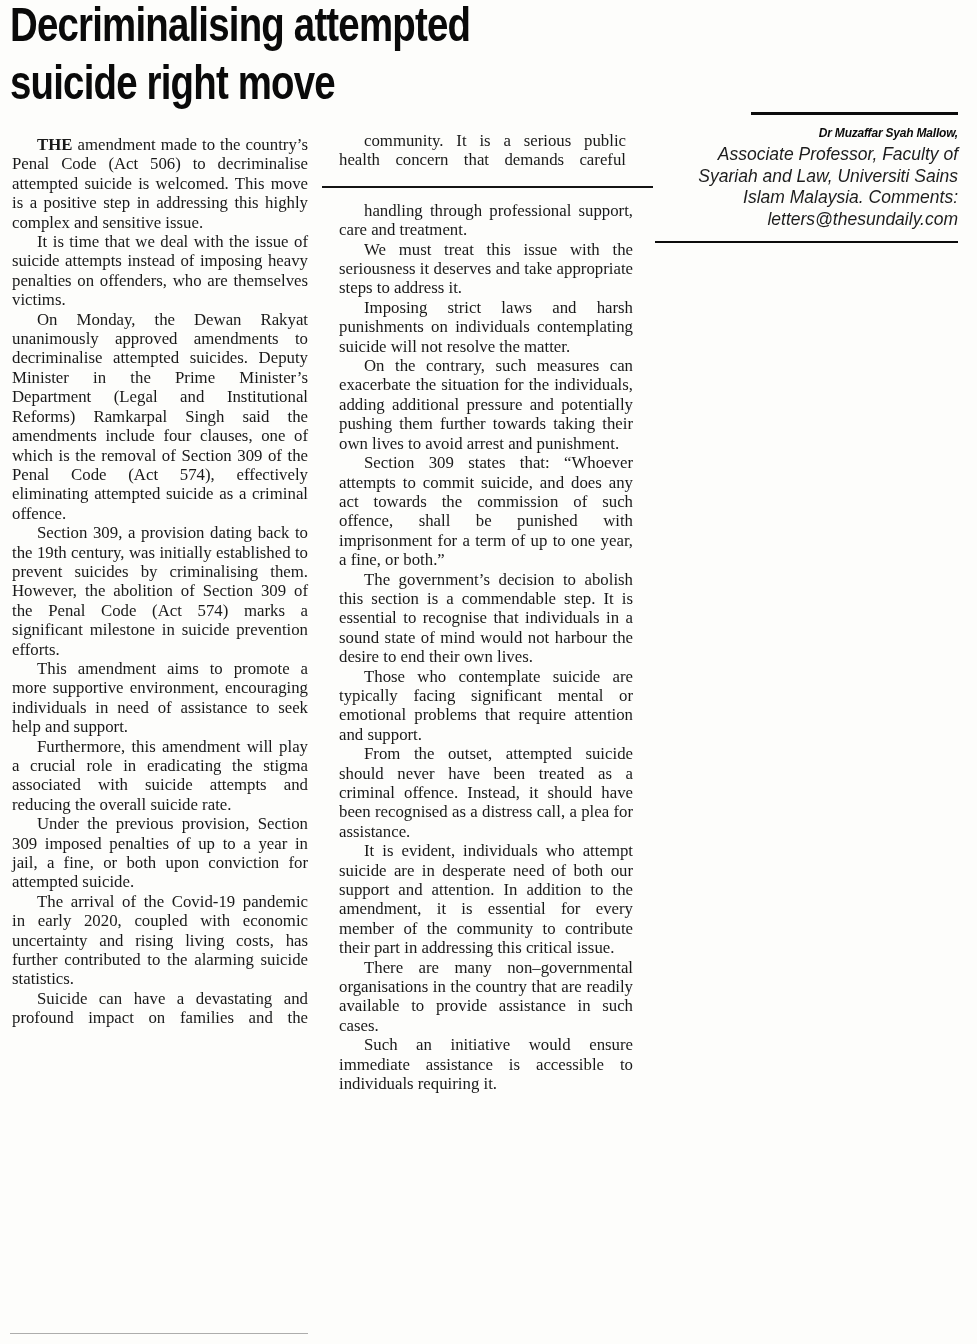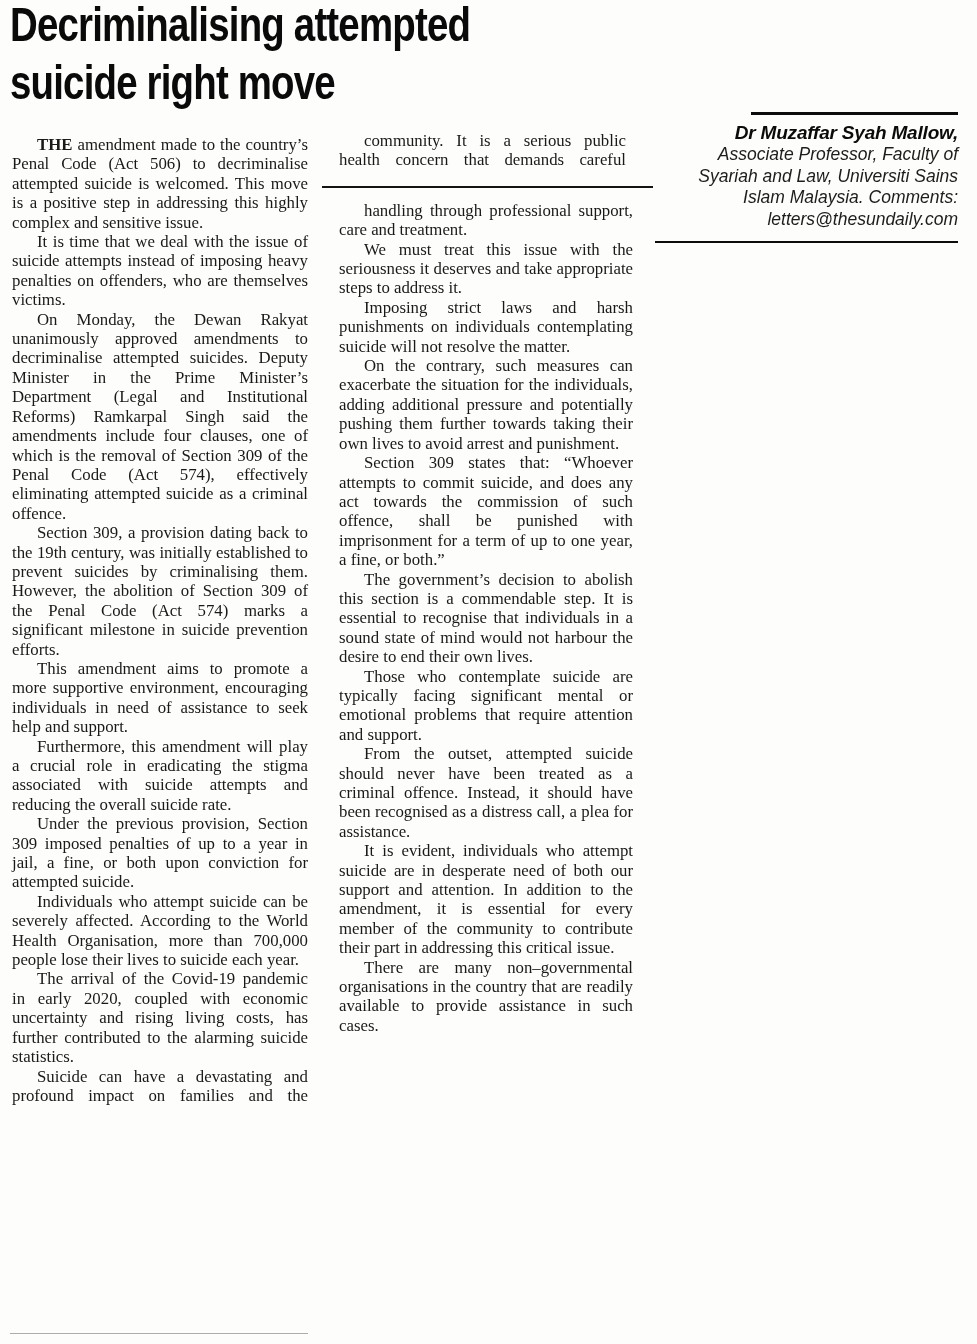--- a/index.html
+++ b/index.html
@@ -47,21 +47,21 @@
     position:absolute; left:655px; top:112px; width:303px;
     font-family:"Liberation Sans", sans-serif;
     text-align:right;
   }
   .byline-rule-top {
     width:207px; height:3px; background:#0c0c0c;
     margin:0 0 7px auto;
   }
   .byline-name {
     font-style:italic; font-weight:bold;
-    font-size:19px; line-height:22px;
+    font-size:12px; line-height:22px;
     color:#0b0b0b; letter-spacing:-0.2px;
   }
   .byline-affiliation {
     font-style:italic;
     font-size:17.5px; line-height:21.5px;
     color:#1d1d1d;
   }
   .byline-rule-bottom {
     width:100%; height:2px; background:#0c0c0c; margin-top:11px;
   }
@@ -78,40 +78,40 @@
   <h1 class="headline"><span>Decriminalising attempted</span><br><span>suicide right move</span></h1>
 
   <div class="col col1">
     <p class="no-indent"><b class="lead-word">THE</b> <span>amendment made to the country’s Penal Code (Act 506) to decriminalise attempted suicide is welcomed. This move is a positive step in addressing this highly complex and sensitive issue.</span></p>
     <p>It is time that we deal with the issue of suicide attempts instead of imposing heavy penalties on offenders, who are themselves victims.</p>
     <p>On Monday, the Dewan Rakyat unanimously approved amendments to decriminalise attempted suicides. Deputy Minister in the Prime Minister’s Department (Legal and Institutional Reforms) Ramkarpal Singh said the amendments include four clauses, one of which is the removal of Section 309 of the Penal Code (Act 574), effectively eliminating attempted suicide as a criminal offence.</p>
     <p>Section 309, a provision dating back to the 19th century, was initially established to prevent suicides by criminalising them. However, the abolition of Section 309 of the Penal Code (Act 574) marks a significant milestone in suicide prevention efforts.</p>
     <p>This amendment aims to promote a more supportive environment, encouraging individuals in need of assistance to seek help and support.</p>
     <p>Furthermore, this amendment will play a crucial role in eradicating the stigma associated with suicide attempts and reducing the overall suicide rate.</p>
     <p>Under the previous provision, Section 309 imposed penalties of up to a year in jail, a fine, or both upon conviction for attempted suicide.</p>
-    <p>Individuals who attempt suicide can be severely affected. According to the World Health Organisation, more than 700,000 people lose their lives to suicide each year.</p>
     <p>The arrival of the Covid-19 pandemic in early 2020, coupled with economic uncertainty and rising living costs, has further contributed to the alarming suicide statistics.</p>
     <p class="force-justify">Suicide can have a devastating and profound impact on families and the</p>
   </div>
 
   <div class="col2-divider"></div>
 
   <div class="col col2">
     <p class="fragment no-indent force-justify">community. It is a serious public health concern that demands careful</p>
     <div class="col2-rest">
       <p class="no-indent">handling through professional support, care and treatment.</p>
       <p>We must treat this issue with the seriousness it deserves and take appropriate steps to address it.</p>
       <p>Imposing strict laws and harsh punishments on individuals contemplating suicide will not resolve the matter.</p>
       <p>On the contrary, such measures can exacerbate the situation for the individuals, adding additional pressure and potentially pushing them further towards taking their own lives to avoid arrest and punishment.</p>
       <p>Section 309 states that: “Whoever attempts to commit suicide, and does any act towards the commission of such offence, shall be punished with imprisonment for a term of up to one year, a fine, or both.”</p>
       <p>The government’s decision to abolish this section is a commendable step. It is essential to recognise that individuals in a sound state of mind would not harbour the desire to end their own lives.</p>
       <p>Those who contemplate suicide are typically facing significant mental or emotional problems that require attention and support.</p>
       <p>From the outset, attempted suicide should never have been treated as a criminal offence. Instead, it should have been recognised as a distress call, a plea for assistance.</p>
       <p>It is evident, individuals who attempt suicide are in desperate need of both our support and attention. In addition to the amendment, it is essential for every member of the community to contribute their part in addressing this critical issue.</p>
       <p>There are many non–governmental organisations in the country that are readily available to provide assistance in such cases.</p>
+      <p>Such an initiative would ensure immediate assistance is accessible to individuals requiring it.</p>
     </div>
   </div>
 
   <aside class="byline">
     <div class="byline-rule-top"></div>
     <div class="byline-name">Dr Muzaffar Syah Mallow,</div>
     <div class="byline-affiliation">Associate Professor, Faculty of Syariah and Law, Universiti Sains Islam Malaysia. Comments: letters@thesundaily.com</div>
     <div class="byline-rule-bottom"></div>
   </aside>
 

